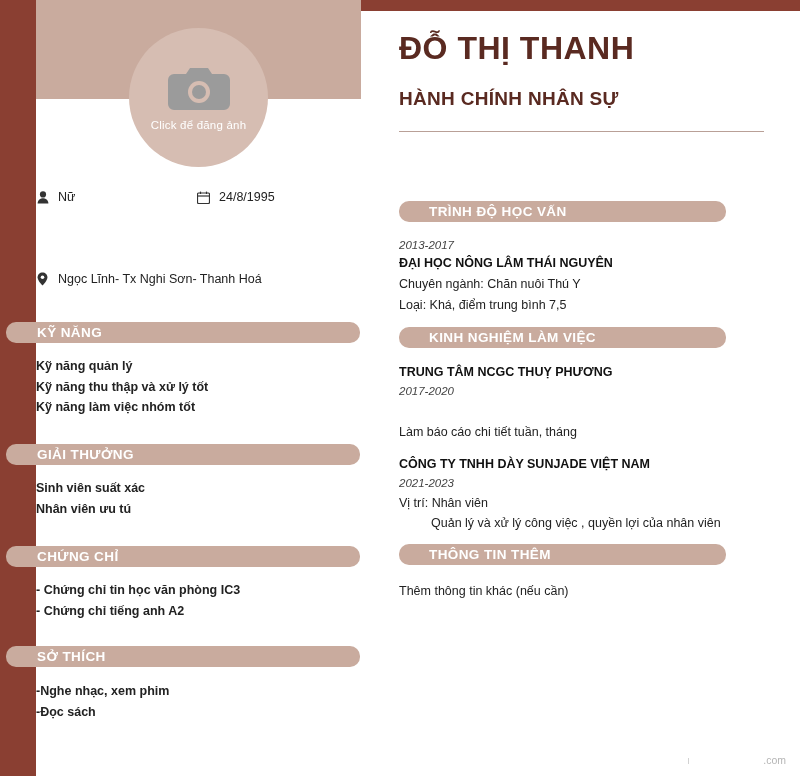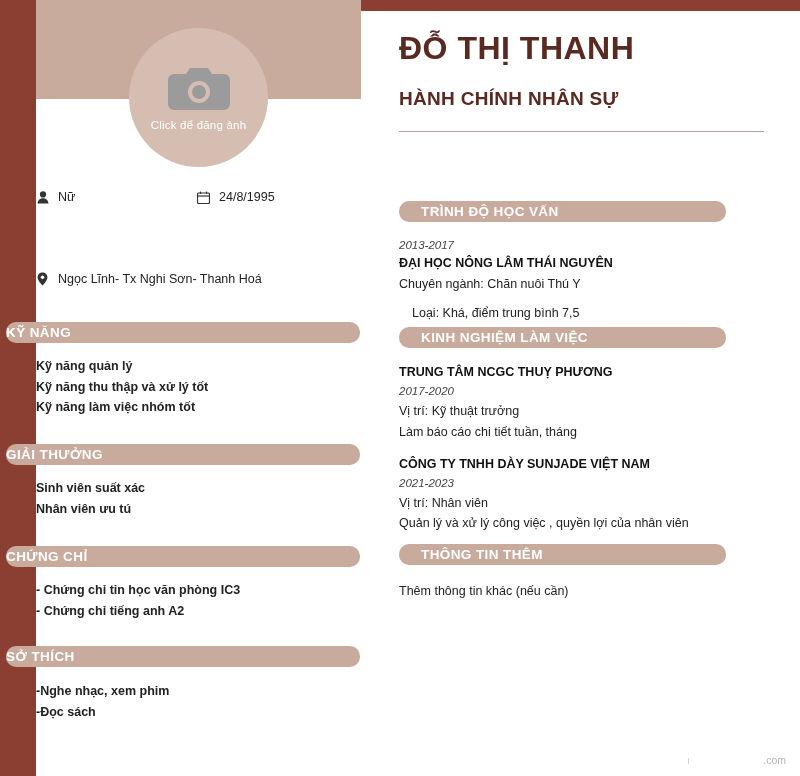--- a/index.html
+++ b/index.html
@@ -123,24 +123,25 @@
     background: #c9ab9e;
     border-radius: 10px;
     display: flex;
     align-items: center;
   }
   .bar-text {
     font-size: 13.5px;
     font-weight: bold;
     color: #ffffff;
     letter-spacing: 0.4px;
+    padding-left: 31px;
   }
   .bar-left { left: 6px; width: 354px; }
   .bar-right { left: 399px; width: 327px; }
-  .bar-right .bar-text { padding-left: 22px; }
+  .bar-right .bar-text { padding-left: 30px; }
 
   .b-skills { top: 322px; }
   .b-awards { top: 444px; }
   .b-certs  { top: 546px; align-items: center; }
   .b-hobby  { top: 646px; }
   .b-edu    { top: 201px; }
   .b-exp    { top: 327px; }
   .b-extra  { top: 544px; }
 
   
@@ -154,31 +155,31 @@
   .right-body { left: 399px; width: 360px; }
 
   .t-skills { top: 356px; }
   .t-awards { top: 478px; }
   .t-certs  { top: 580px; }
   .t-hobby  { top: 681px; }
 
   .r-edu-years { top: 235px; font-style: italic; color: #444; font-size: 11.5px; }
   .r-edu-school { top: 253px; font-weight: bold; font-size: 12.5px; color: #111; }
   .r-edu-major { top: 274px; }
-  .r-edu-grade { top: 303px; margin-left: 13px; }
+  .r-edu-grade { top: 295px; }
 
   .r-job1-company { top: 362px; font-weight: bold; font-size: 12.5px; color: #111; }
   .r-job1-years { top: 381px; font-style: italic; color: #444; font-size: 11.5px; }
   .r-job1-pos { top: 401px; }
   .r-job1-desc { top: 422px; }
 
   .r-job2-company { top: 454px; font-weight: bold; font-size: 12.5px; color: #111; }
   .r-job2-years { top: 473px; font-style: italic; color: #444; font-size: 11.5px; }
   .r-job2-pos { top: 493px; }
-  .r-job2-desc { top: 513px; }
+  .r-job2-desc { top: 513px; margin-left: 32px; }
 
   .r-extra { top: 581px; }
 
   .footer-mark {
     position: absolute;
     right: 14px;
     bottom: 10px;
     font-size: 10.5px;
     color: #b5b5b5;
     margin-left: 8px;
@@ -292,21 +293,20 @@
   <div class="txt right-body r-edu-years">2013-2017</div>
   <div class="txt right-body r-edu-school">ĐẠI HỌC NÔNG LÂM THÁI NGUYÊN</div>
   <div class="txt right-body r-edu-major">Chuyên ngành: Chăn nuôi Thú Y</div>
   <div class="txt right-body r-edu-grade">Loại: Khá, điểm trung bình 7,5</div>
 
   <div class="bar bar-right b-exp">
     <span class="bar-text">KINH NGHIỆM LÀM VIỆC</span>
   </div>
   <div class="txt right-body r-job1-company">TRUNG TÂM NCGC THUỴ PHƯƠNG</div>
   <div class="txt right-body r-job1-years">2017-2020</div>
-  <div class="txt right-body r-job1-pos">Vị trí: Kỹ thuật trưởng</div>
   <div class="txt right-body r-job1-desc">Làm báo cáo chi tiết tuần, tháng</div>
 
   <div class="txt right-body r-job2-company">CÔNG TY TNHH DÀY SUNJADE VIỆT NAM</div>
   <div class="txt right-body r-job2-years">2021-2023</div>
   <div class="txt right-body r-job2-pos">Vị trí: Nhân viên</div>
   <div class="txt right-body r-job2-desc">Quản lý và xử lý công việc , quyền lợi của nhân viên</div>
 
   <div class="bar bar-right b-extra">
     <span class="bar-text">THÔNG TIN THÊM</span>
   </div>

